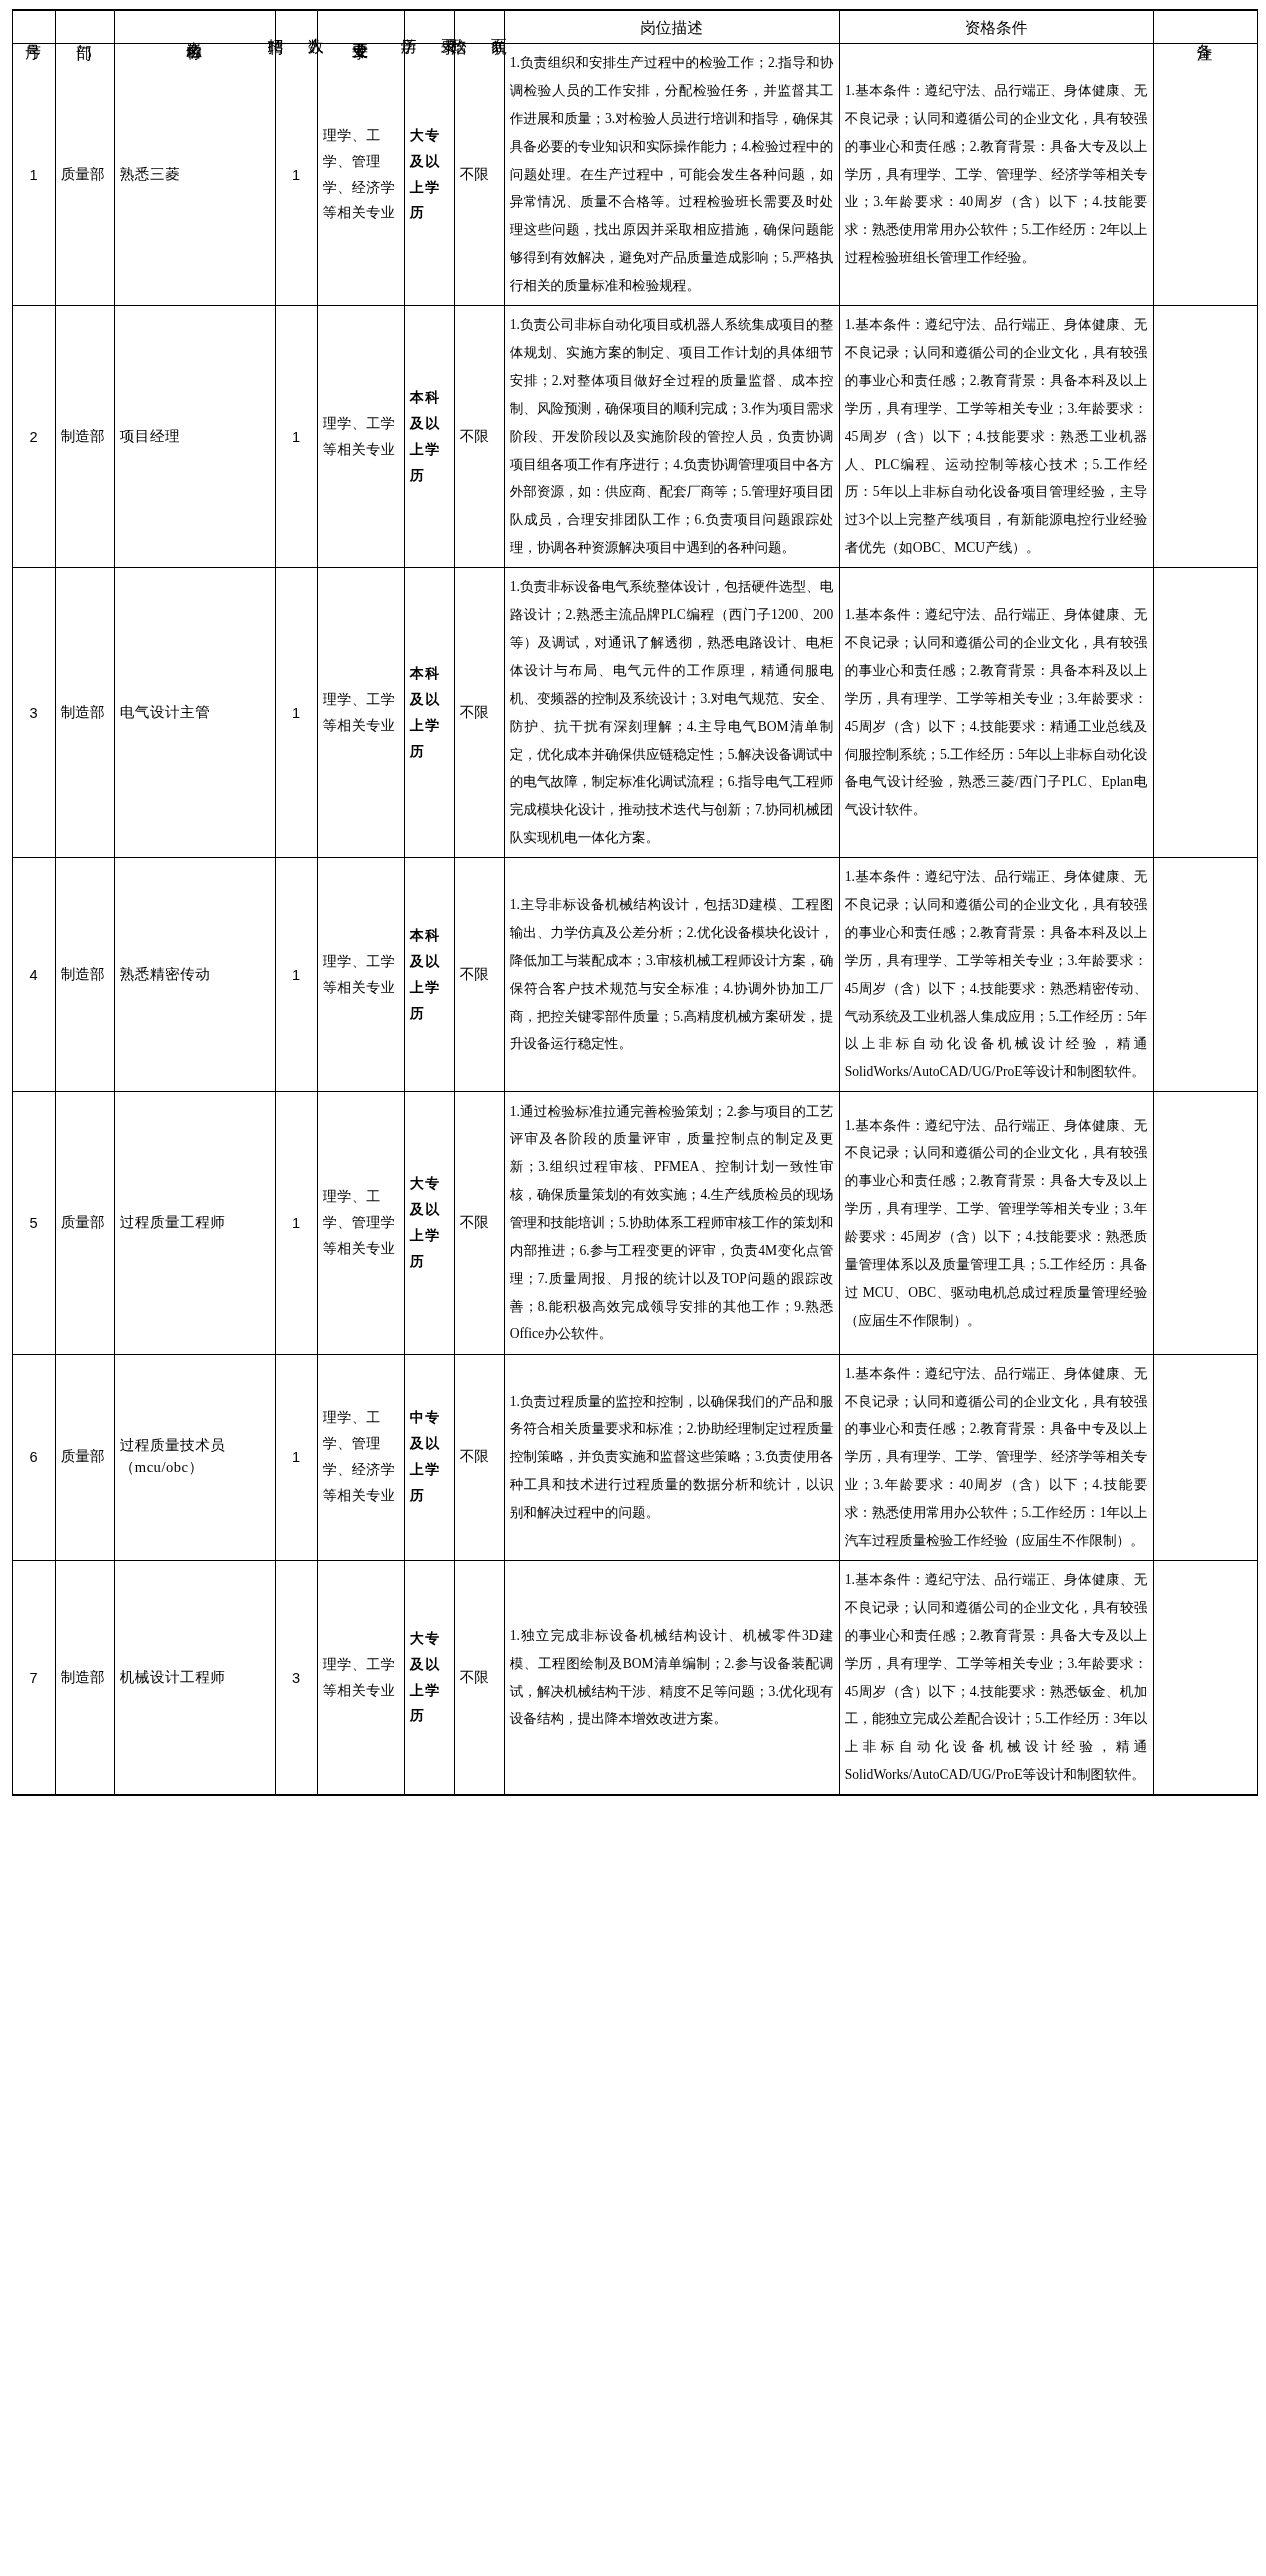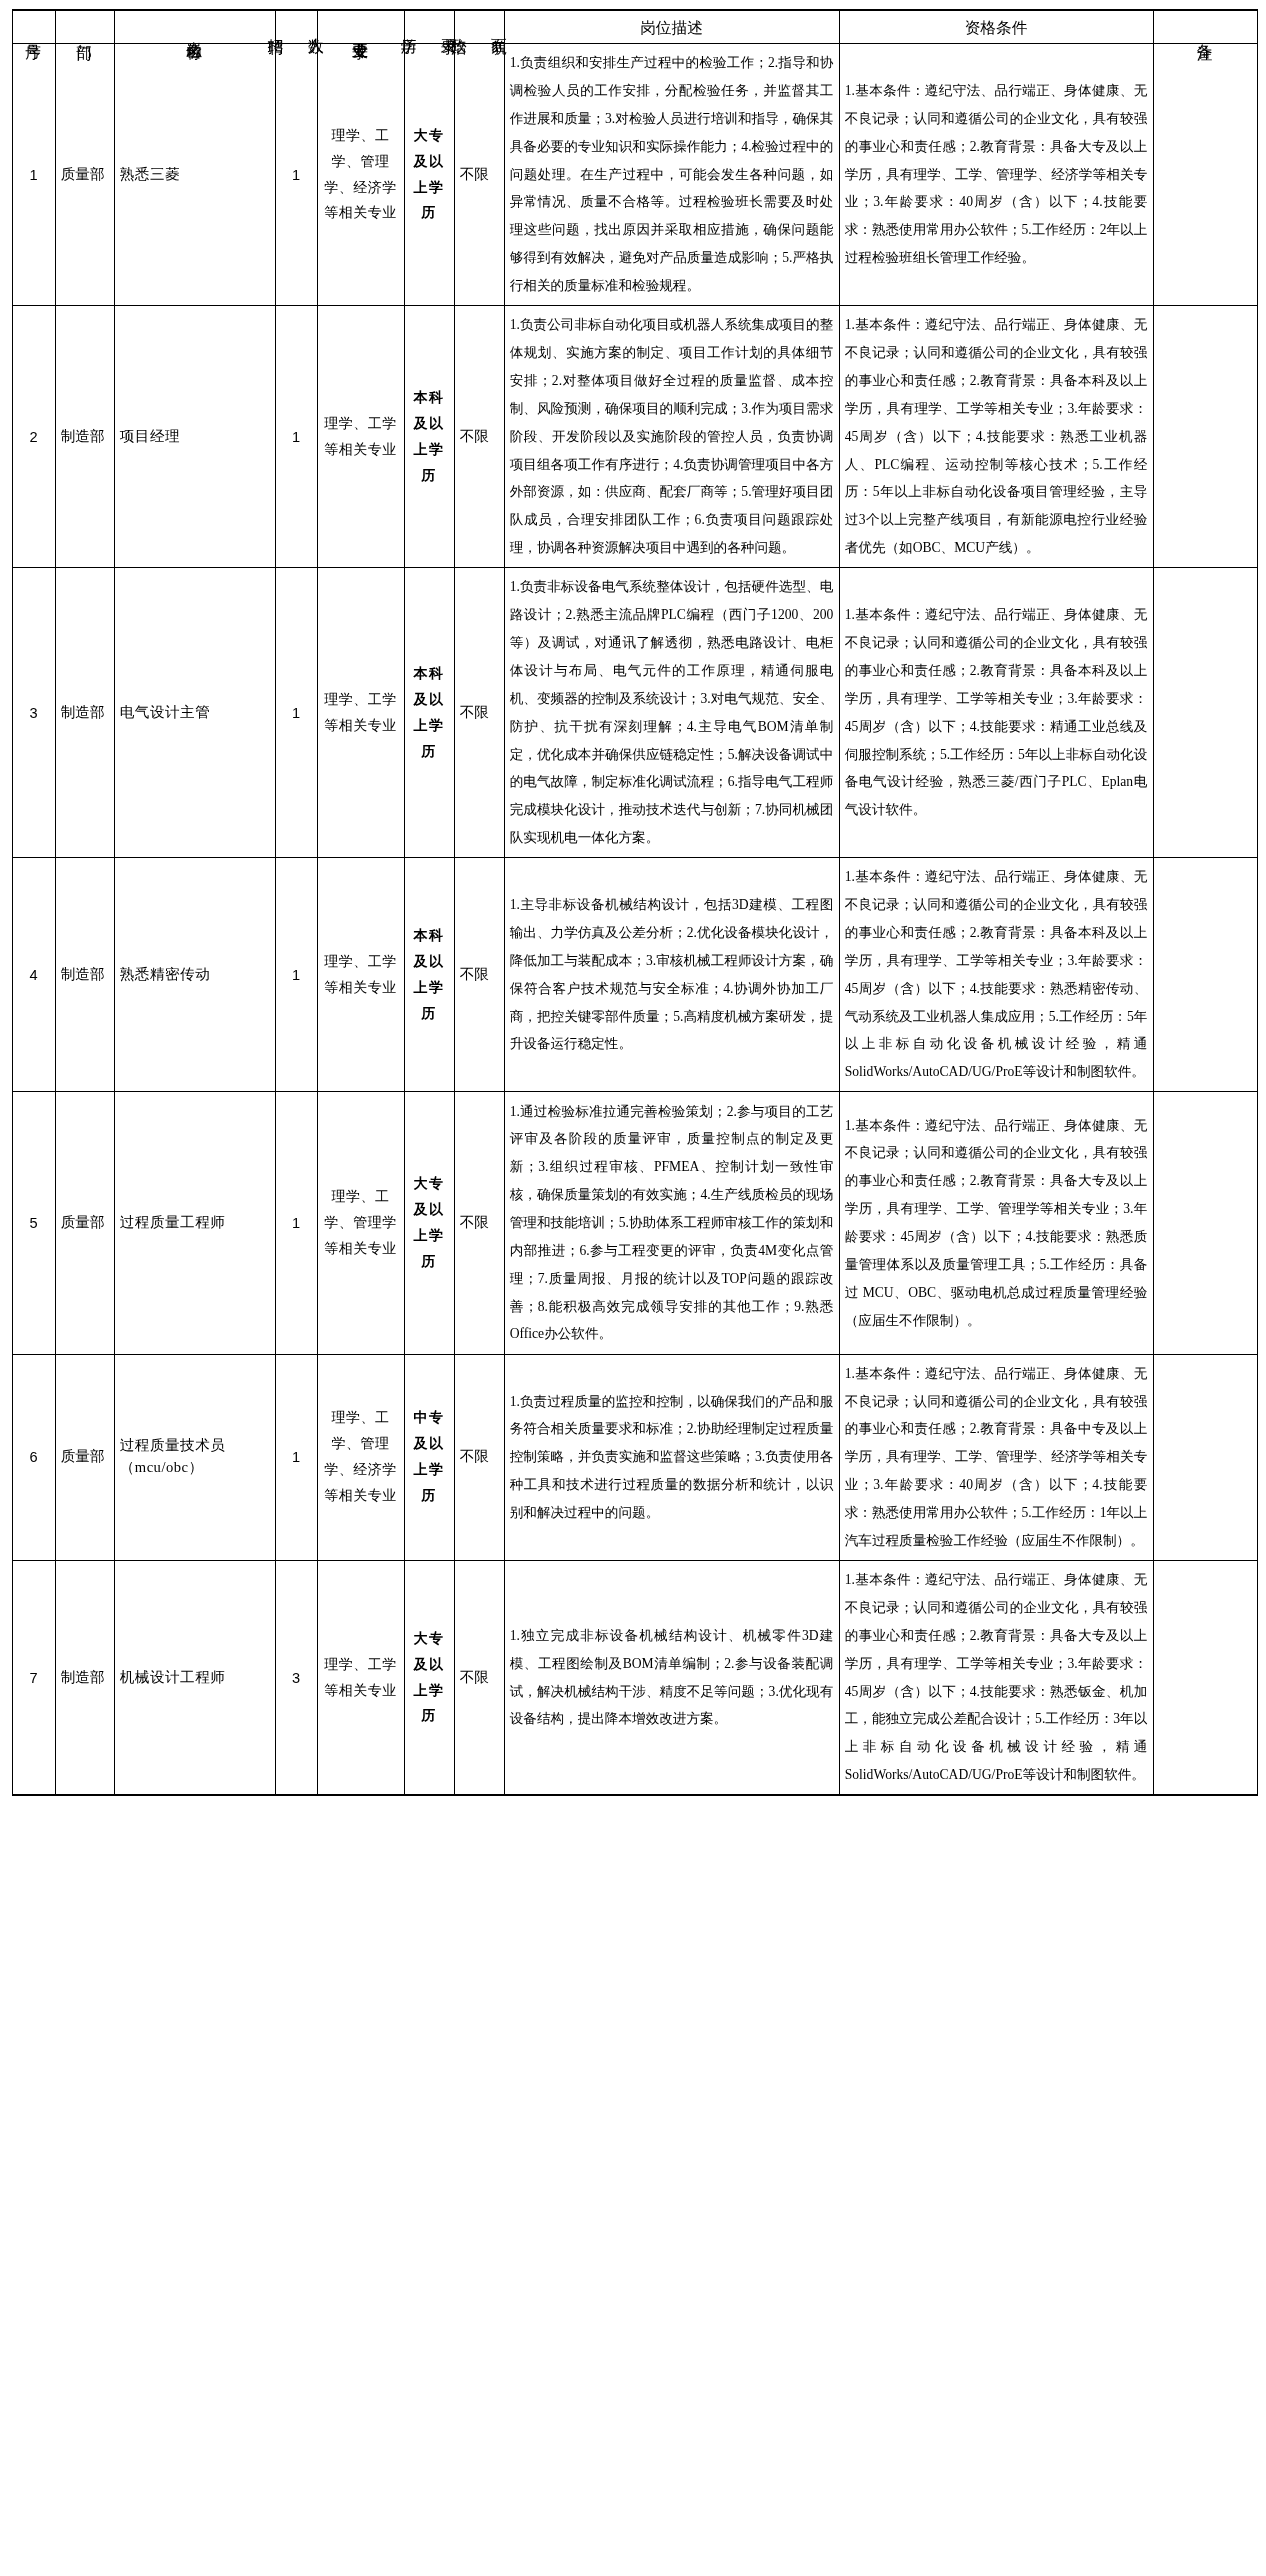--- a/index.html
+++ b/index.html
@@ -84,21 +84,20 @@
   td.cell-title,
   td.cell-political {
     font-size: 14.6px;
     line-height: 1.5;
   }
   td.cell-title {
     letter-spacing: 0.5px;
   }
   td.cell-major,
   td.cell-edu {
-    text-align: center;
     font-size: 14px;
     line-height: 1.85;
     letter-spacing: 0.5px;
   }
   td.cell-edu {
     letter-spacing: 1.6px;
     font-weight: bold;
   }
   td.cell-desc,
   td.cell-qual {

